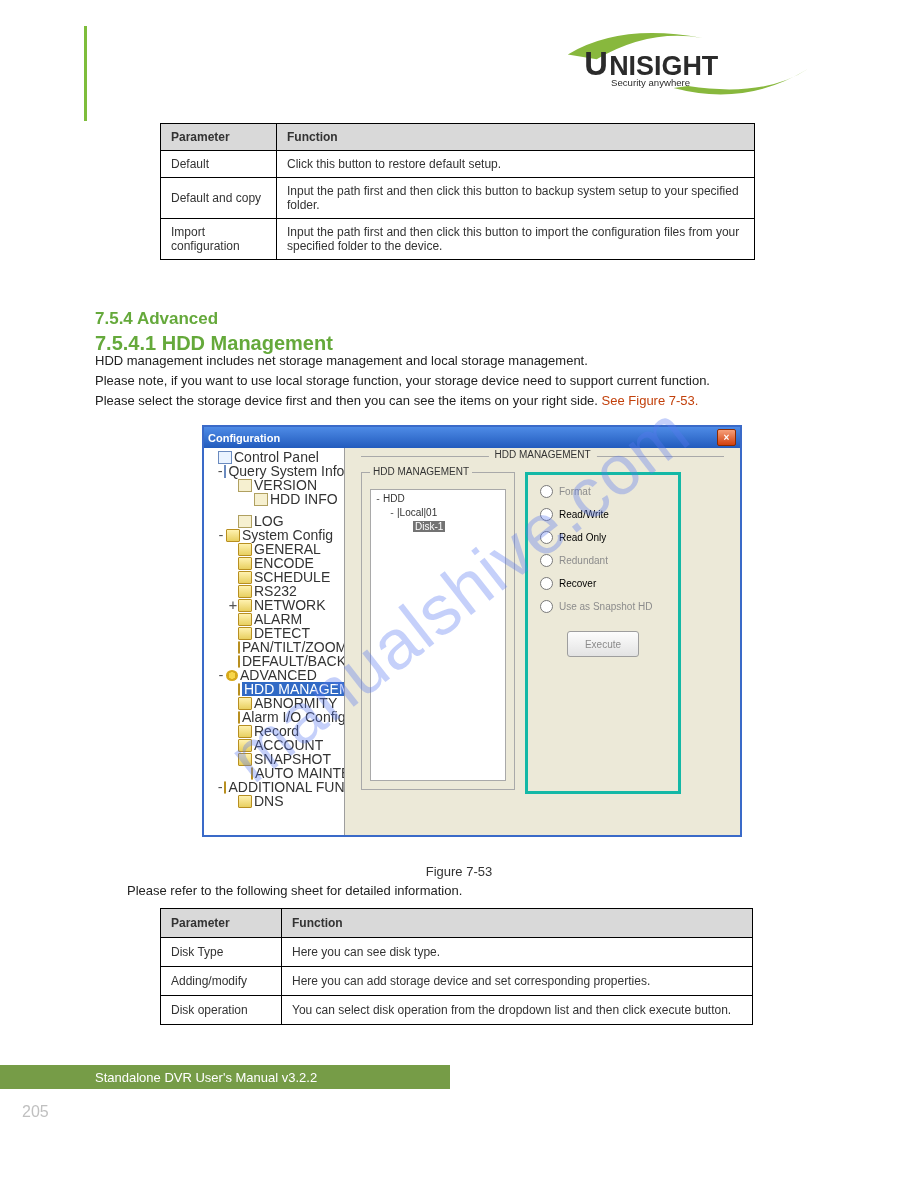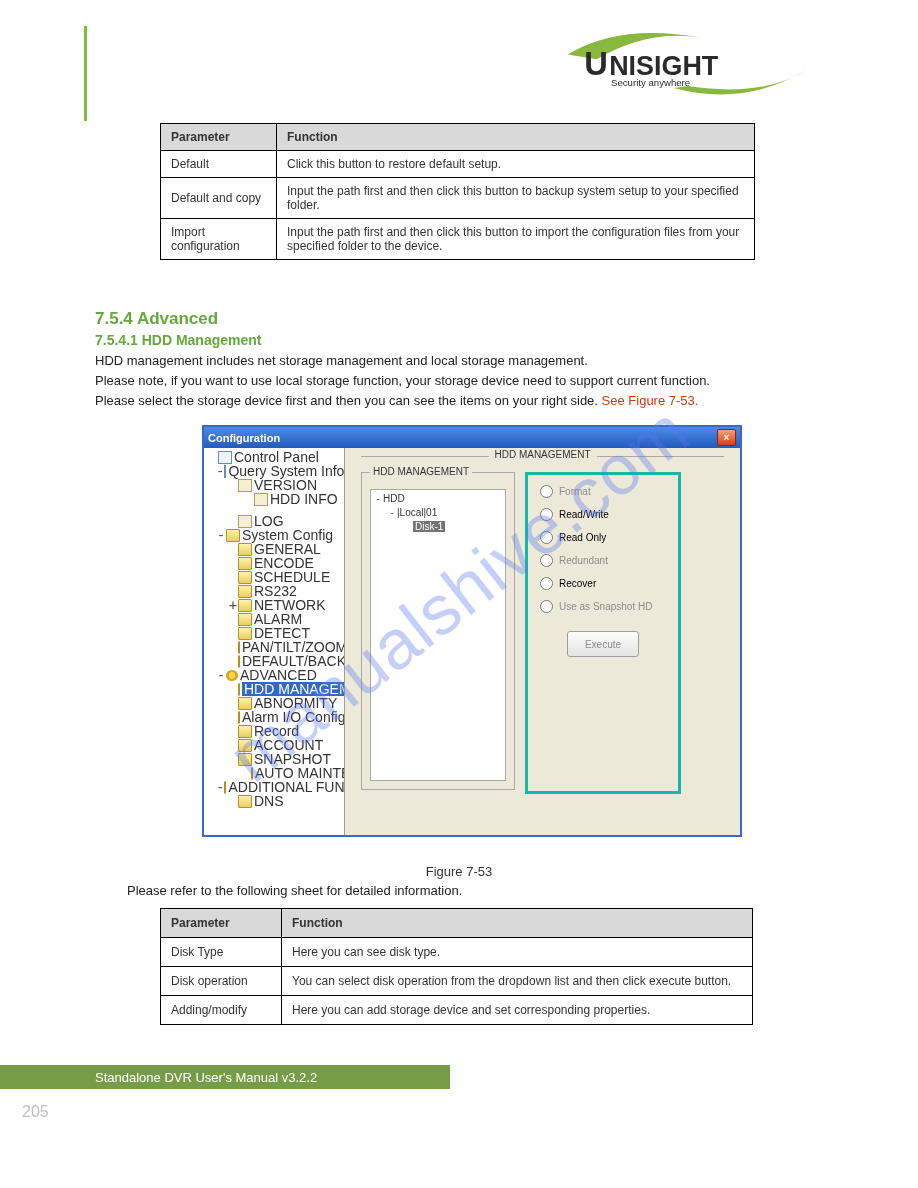--- a/index.html
+++ b/index.html
@@ -269,21 +269,21 @@
       <td>Input the path first and then click this button to backup system setup to your specified folder.</td>
     </tr>
     <tr>
       <td>Import configuration</td>
       <td>Input the path first and then click this button to import the configuration files from your specified folder to the device.</td>
     </tr>
   </tbody>
     </table>
 
   <div class="section-head" style="top:309px;">7.5.4 Advanced</div>
-  <div class="section-head" style="top:332px; font-size:14px;">7.5.4.1 HDD Management</div>
+  <div class="section-head" style="top:332px; font-size:20px;">7.5.4.1 HDD Management</div>
 
   <div class="body-text" style="top:353px;">HDD management includes net storage management and local storage management.</div>
   <div class="body-text" style="top:373px; width:660px;">Please note, if you want to use local storage function, your storage device need to support current function.</div>
   <div class="body-text" style="top:393px;">
     <span>Please select the storage device first and then you can see the items on your right side.</span>
     <span class="link">See Figure 7-53.</span>
   </div>
 
   <div class="figure-wrap">
     <div class="titlebar">
@@ -453,25 +453,25 @@
     <tbody>
         <tr>
       <th class="col1">Parameter</th>
       <th>Function</th>
     </tr>
     <tr>
       <td>Disk Type</td>
       <td>Here you can see disk type.</td>
     </tr>
     <tr>
+      <td>Adding/modify</td>
+      <td>Here you can add storage device and set corresponding properties.</td>
+    </tr>
+    <tr>
       <td>Disk operation</td>
       <td>You can select disk operation from the dropdown list and then click execute button.</td>
-    </tr>
-    <tr>
-      <td>Adding/modify</td>
-      <td>Here you can add storage device and set corresponding properties.</td>
     </tr>
   </tbody>
     </table>
 
   <div class="footer-bar">Standalone DVR User's Manual v3.2.2</div>
   <div class="footer-page">205</div>
 </div>
 
 </body></html>

